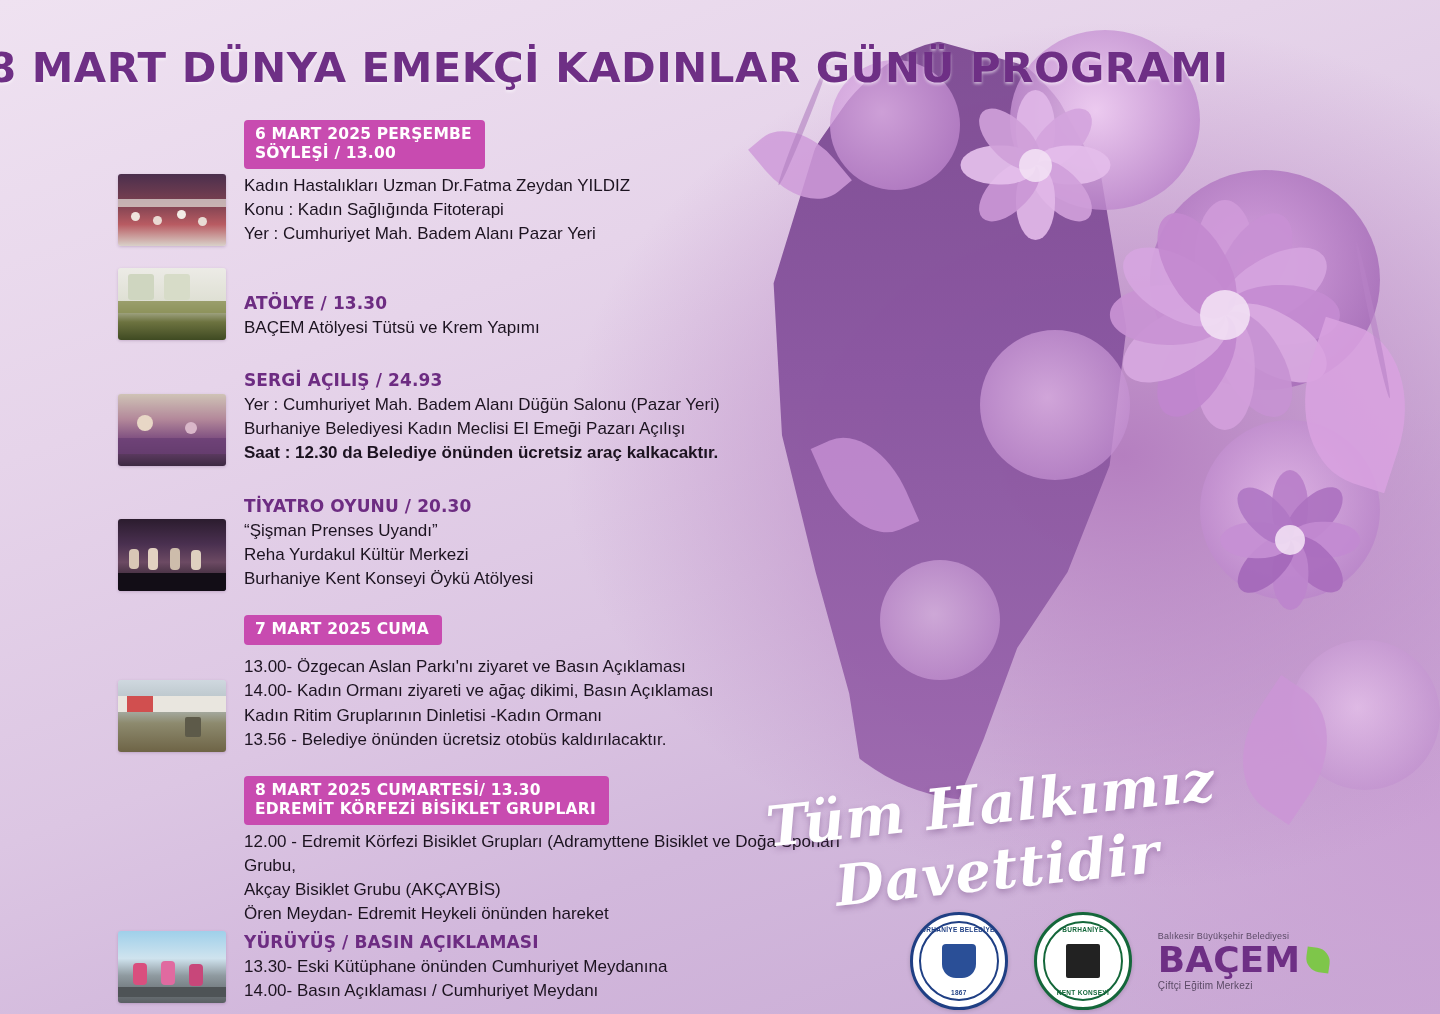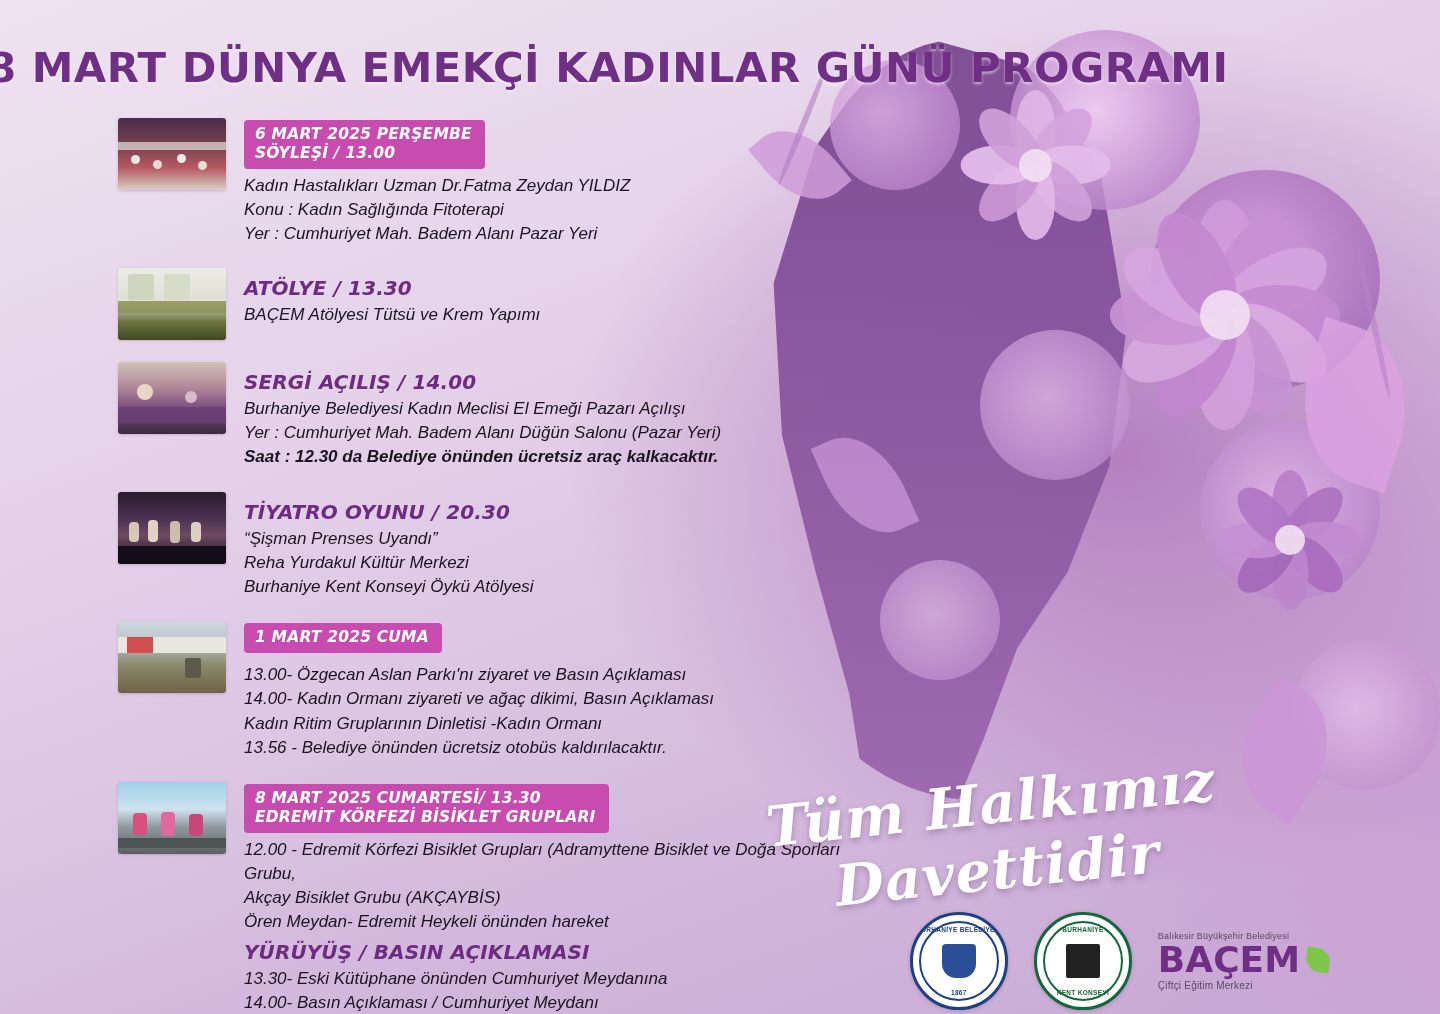--- a/index.html
+++ b/index.html
@@ -106,23 +106,22 @@
 
   
   .program {
     position: absolute;
     left: 118px;
     top: 118px;
     width: 760px;
   }
   .row {
     display: flex;
-    align-items: flex-start;
+    align-items: flex-end;
     margin-bottom: 6px;
-    font-style: italic;
   }
   .thumb-col {
     width: 112px;
     flex: 0 0 112px;
     margin-right: 14px;
   }
   .thumb {
     width: 108px;
     height: 72px;
     border-radius: 3px;
@@ -144,21 +143,21 @@
     padding: 5px 13px 6px 11px;
     border-radius: 4px;
     letter-spacing: .2px;
     margin-bottom: 5px;
     font-family: "DejaVu Sans", sans-serif;
   }
   .tag.two-line { padding-bottom: 5px; }
   .sub {
     color: #6d2c82;
     font-weight: bold;
-    font-size: 20px;
+    font-size: 17px;
     margin: 6px 0 3px;
     font-family: "DejaVu Sans", sans-serif;
     letter-spacing: .1px;
   }
   .line {
     font-size: 17px;
     color: #1c1320;
     line-height: 1.42;
     font-family: "Liberation Sans", sans-serif;
   }
@@ -373,23 +372,23 @@
 
     <div class="row">
       <div class="thumb-col">
         <div class="thumb" style="background:linear-gradient(180deg,#cfc3b6 0%,#b3889a 35%,#7a4a7e 65%,#3d2a42 100%);">
           <div class="dot" style="left:18%;top:30%;width:16px;height:16px;background:#e8d7c6;"></div>
           <div class="band" style="top:62%;height:16px;background:#6a3f74;opacity:.75;"></div>
           <div class="dot" style="left:62%;top:40%;width:12px;height:12px;background:#d9b7c9;"></div>
         </div>
       </div>
       <div class="body-col">
-        <div class="sub">SERGİ AÇILIŞ / 14.00</div>
+        <div class="sub">SERGİ AÇILIŞ / 24.93</div>
+        <div class="line">Yer : Cumhuriyet Mah. Badem Alanı Düğün Salonu (Pazar Yeri)</div>
         <div class="line">Burhaniye Belediyesi Kadın Meclisi El Emeği Pazarı Açılışı</div>
-        <div class="line">Yer : Cumhuriyet Mah. Badem Alanı Düğün Salonu (Pazar Yeri)</div>
         <div class="line bold">Saat : 12.30 da Belediye önünden ücretsiz araç kalkacaktır.</div>
       </div>
     </div>
 
     <div class="blockgap"></div>
 
     <div class="row">
       <div class="thumb-col">
         <div class="thumb" style="background:linear-gradient(180deg,#2b1c2e 0%,#4a3050 35%,#6c4a63 60%,#16101a 100%);">
           <div class="dot" style="left:10%;top:42%;width:10px;height:20px;background:#d8c7b6;border-radius:4px;"></div>
@@ -411,21 +410,21 @@
 
     <div class="row">
       <div class="thumb-col">
         <div class="thumb" style="background:linear-gradient(180deg,#cfd8df 0%,#b9c4c9 30%,#8d8a6e 60%,#6e6446 100%);">
           <div class="band" style="top:22%;height:16px;background:#e9e6df;"></div>
           <div class="band" style="top:22%;left:8%;width:26px;height:16px;background:#d14f4f;"></div>
           <div class="dot" style="left:62%;top:52%;width:16px;height:20px;background:#5d5a49;border-radius:2px;"></div>
         </div>
       </div>
       <div class="body-col">
-        <div class="tag" style="margin-bottom:10px;">1 MART 2025 CUMA</div>
+        <div class="tag" style="margin-bottom:10px;">7 MART 2025 CUMA</div>
         <div class="line">13.00- Özgecan Aslan Parkı'nı ziyaret ve Basın Açıklaması</div>
         <div class="line">14.00- Kadın Ormanı ziyareti ve ağaç dikimi, Basın Açıklaması</div>
         <div class="line">Kadın Ritim Gruplarının Dinletisi -Kadın Ormanı</div>
         <div class="line">13.56 - Belediye önünden ücretsiz otobüs kaldırılacaktır.</div>
       </div>
     </div>
 
     <div class="blockgap"></div>
 
     <div class="row">

